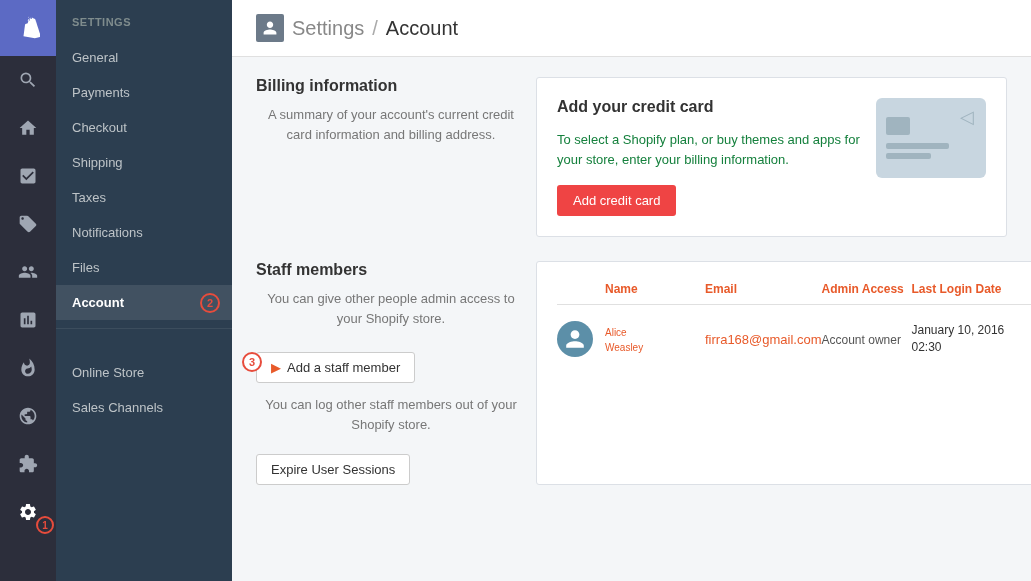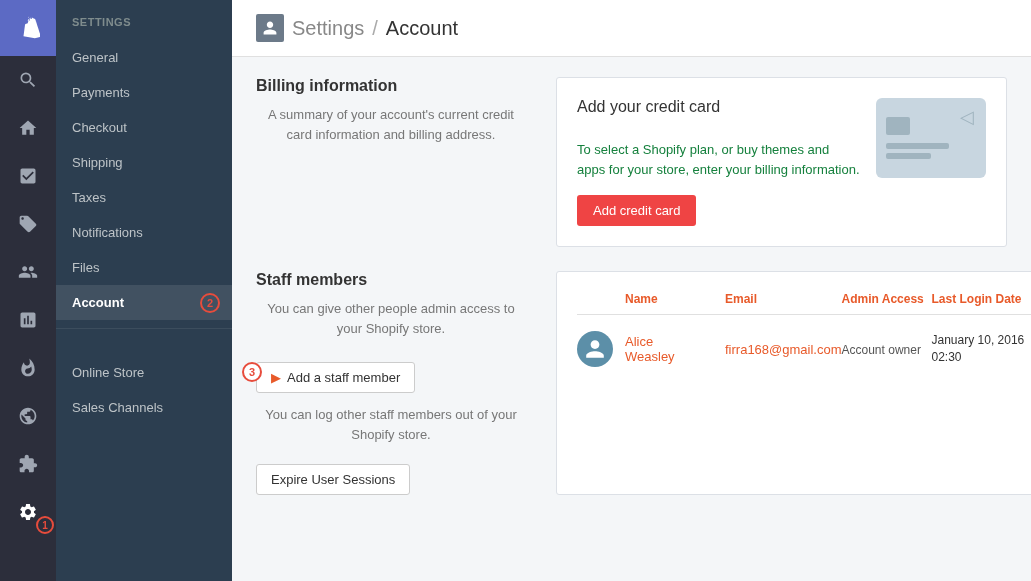--- a/index.html
+++ b/index.html
@@ -96,21 +96,20 @@
     }
 
     
     .content-area {
       padding: 20px 24px;
     }
 
     
     .section {
       display: flex;
-      gap: 20px;
       margin-bottom: 24px;
     }
     .section-left {
       width: 280px;
       flex-shrink: 0;
       padding-right: 10px;
     }
     .section-left h2 { font-size: 16px; font-weight: 600; color: #333; margin-bottom: 10px; }
     .section-left p { font-size: 13px; color: #777; line-height: 1.5; text-align: center; }
 
@@ -123,21 +122,21 @@
       padding: 20px;
     }
 
     
     .billing-card {
       display: flex;
       gap: 16px;
       align-items: flex-start;
     }
     .billing-card .billing-info { flex: 1; }
-    .billing-card h3 { font-size: 16px; font-weight: 400; color: #333; margin-bottom: 24px; }
+    .billing-card h3 { font-size: 16px; font-weight: 700; color: #333; margin-bottom: 14px; }
     .billing-card p { font-size: 13px; color: #15803d; line-height: 1.5; margin-bottom: 16px; }
     .btn-teal {
       background: #ef4444;
       color: white;
       border: none;
       border-radius: 3px;
       padding: 8px 16px;
       font-size: 13px;
       cursor: pointer;
     }
@@ -428,21 +427,21 @@
           </div>
           <div class="staff-table-row">
             <div class="col-avatar">
               <div class="avatar-circle">
                 <svg viewBox="0 0 24 24" width="22" height="22" fill="white">
                     <path d="M12 12c2.7 0 4.8-2.1 4.8-4.8S14.7 2.4 12 2.4 7.2 4.5 7.2 7.2 9.3 12 12 12zm0 2.4c-3.2 0-9.6 1.6-9.6 4.8v2.4h19.2v-2.4c0-3.2-6.4-4.8-9.6-4.8z"></path>
                   </svg>
               </div>
             </div>
             <div class="col-name">
-              <a href="#" class="staff-name" style="color:#e85a2a; text-decoration:none; font-size:13px;">Alice<br>Weasley</a>
+              <a href="#" class="staff-name" style="color:#e85a2a; text-decoration:none; font-size:10px;">Alice<br>Weasley</a>
             </div>
             <div class="col-email">
               <a href="mailto:firra168@gmail.com" class="staff-email">firra168@gmail.com</a>
             </div>
             <div class="col-access">
               <span class="staff-access">Account owner</span>
             </div>
             <div class="col-login">
               <span class="staff-date">January 10, 2016<br>02:30</span>
             </div>

